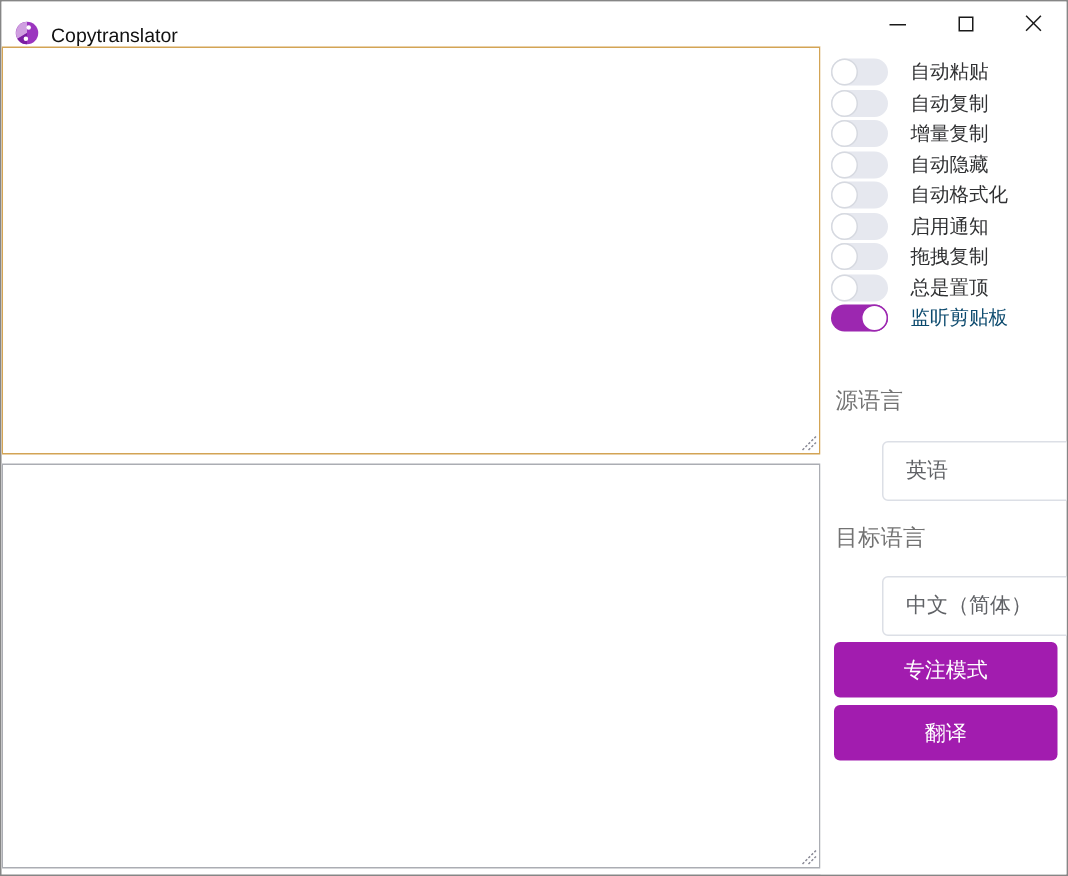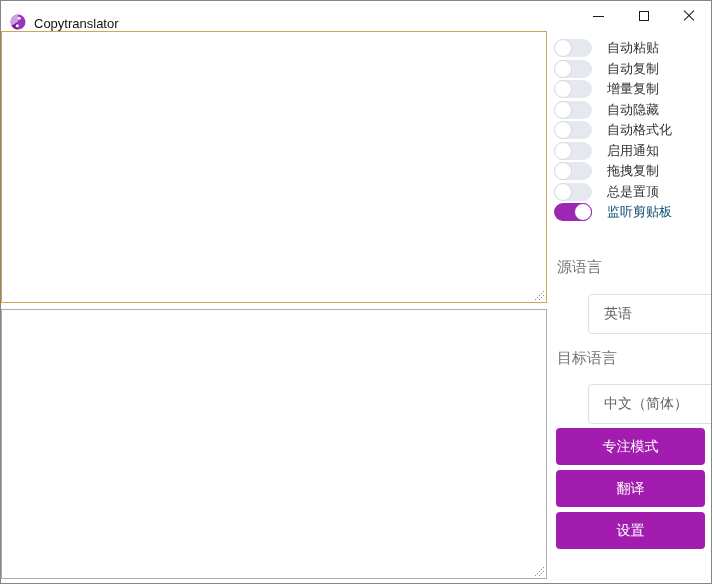--- a/index.html
+++ b/index.html
@@ -200,16 +200,15 @@
     </div>
 
     <div class="sec-label tgt-lang">目标语言</div>
     <div class="select tgt-lang">
       <span class="select-value">中文（简体）</span>
       <span class="chevron"></span>
     </div>
 
     <button class="btn focus-mode">专注模式</button>
     <button class="btn translate">翻译</button>
-    <button class="btn settings">设置</button>
   </div>
 
 </div>
 
 </body></html>

